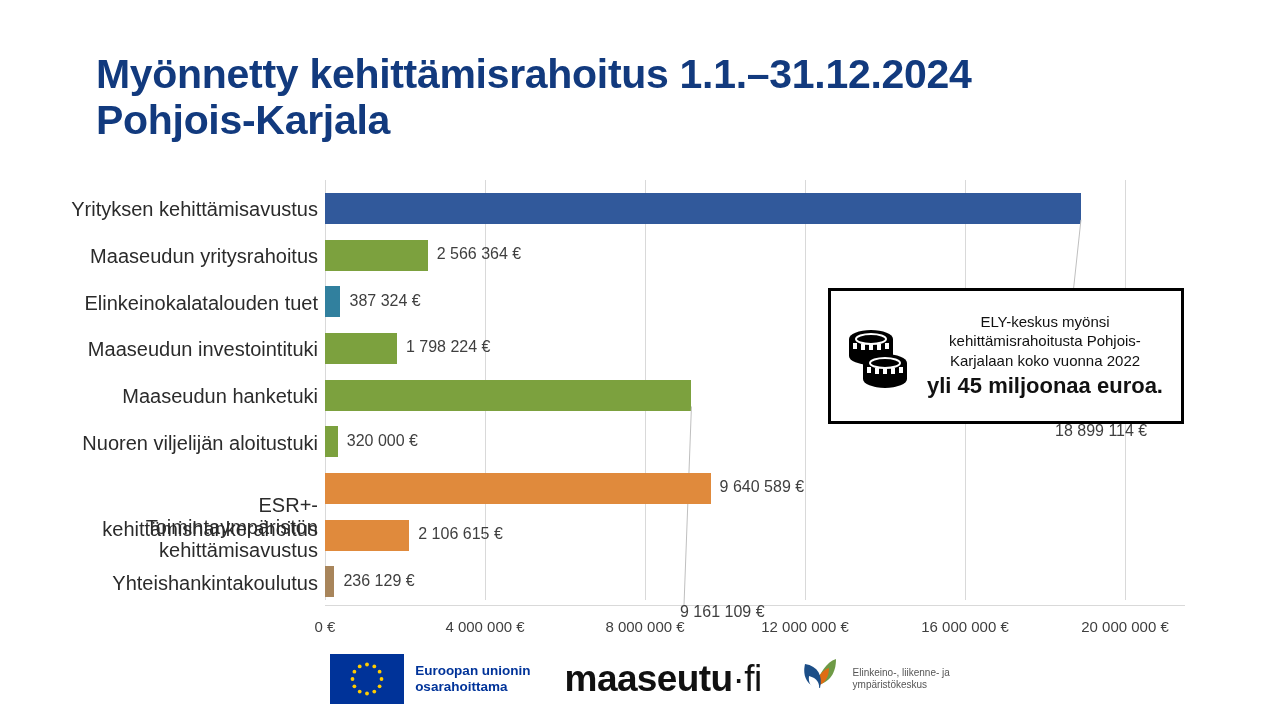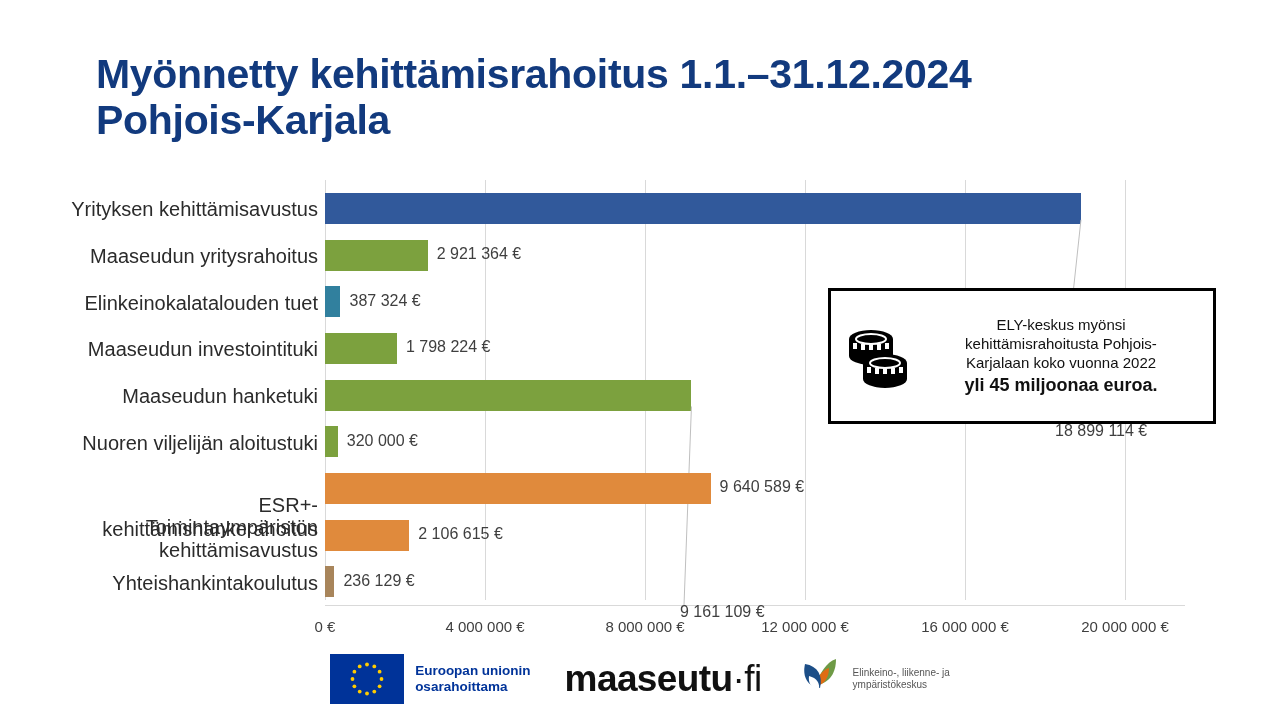--- a/index.html
+++ b/index.html
@@ -43,29 +43,29 @@
   .leader{position:absolute;pointer-events:none;}
 
   
   .xlab{
     position:absolute;top:438px;font-size:15px;color:#3f3f3f;
     transform:translateX(-50%);white-space:nowrap;
   }
 
   
   #callout{
-    position:absolute;left:828px;top:288px;width:388px;height:136px;
+    position:absolute;left:828px;top:288px;width:356px;height:136px;
     border:3px solid #000;background:#fff;box-sizing:border-box;
     display:flex;align-items:center;
   }
   #callout-icon{flex:0 0 92px;display:flex;justify-content:center;align-items:center;}
   #callout-text{
     flex:1;padding-right:14px;text-align:center;font-size:15px;color:#111;line-height:1.28;
   }
-  #callout-strong{display:block;font-size:18px;font-weight:bold;margin-top:2px;}
+  #callout-strong{display:block;font-size:22px;font-weight:bold;margin-top:2px;}
 
   
   #footer{
     position:absolute;left:0;top:648px;width:1280px;height:62px;
     display:flex;align-items:center;justify-content:center;gap:30px;
   }
   .logo{display:flex;align-items:center;gap:11px;}
   #eu-flag{
     width:74px;height:50px;background:#003399;position:relative;flex:0 0 auto;
   }
@@ -112,21 +112,21 @@
         <div class="cat-label" style="left: 60px; width: 258px; text-align: right; top: 391.667px;">Yhteishankintakoulutus</div>
       </div>
 
     <div id="bars">
         <div class="bar" style="left: 325px; top: 12.8333px; width: 755.965px; height: 31px; background: rgb(49, 89, 155);"></div>
         <svg class="leader" width="1280" height="450" style="left: 0px; top: 0px;">
           <line x1="1080.96456" y1="39.83333333333333" x2="1059" y2="244" stroke="#BFBFBF" stroke-width="1"></line>
         </svg>
         <div class="bar-value" style="left: 1055px; top: 242px;">18 899 114 €</div>
         <div class="bar" style="left: 325px; top: 59.5px; width: 102.655px; height: 31px; background: rgb(124, 161, 62);"></div>
-        <div class="bar-value" style="left: 436.655px; top: 65px;">2 921 364 €</div>
+        <div class="bar-value" style="left: 436.655px; top: 65px;">2 566 364 €</div>
         <div class="bar" style="left: 325px; top: 106.167px; width: 15.493px; height: 31px; background: rgb(49, 128, 158);"></div>
         <div class="bar-value" style="left: 349.493px; top: 111.667px;">387 324 €</div>
         <div class="bar" style="left: 325px; top: 152.833px; width: 71.929px; height: 31px; background: rgb(124, 161, 62);"></div>
         <div class="bar-value" style="left: 405.929px; top: 158.333px;">1 798 224 €</div>
         <div class="bar" style="left: 325px; top: 199.5px; width: 366.444px; height: 31px; background: rgb(124, 161, 62);"></div>
         <svg class="leader" width="1280" height="450" style="left: 0px; top: 0px;">
           <line x1="691.44436" y1="226.5" x2="684" y2="425" stroke="#BFBFBF" stroke-width="1"></line>
         </svg>
         <div class="bar-value" style="left: 680px; top: 423px;">9 161 109 €</div>
         <div class="bar" style="left: 325px; top: 246.167px; width: 12.8px; height: 31px; background: rgb(124, 161, 62);"></div>

